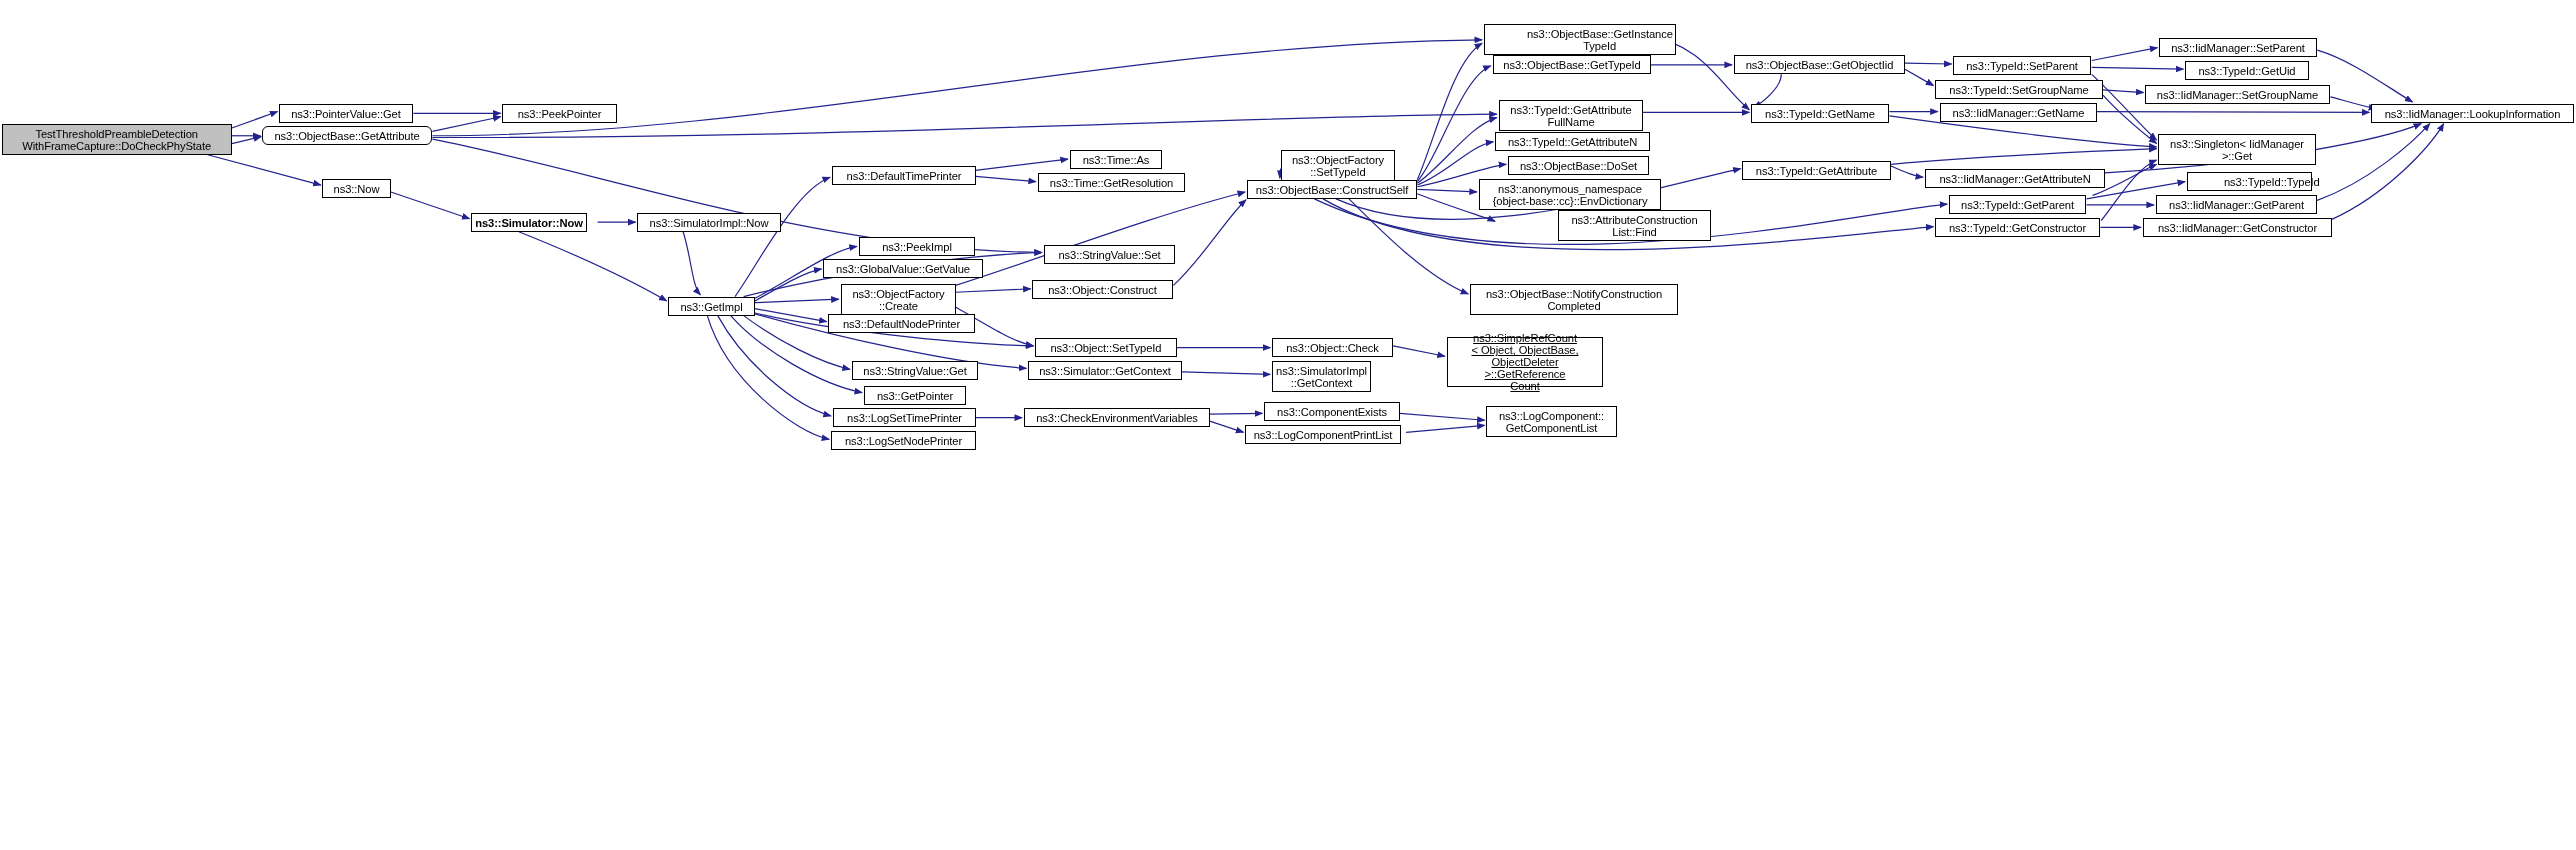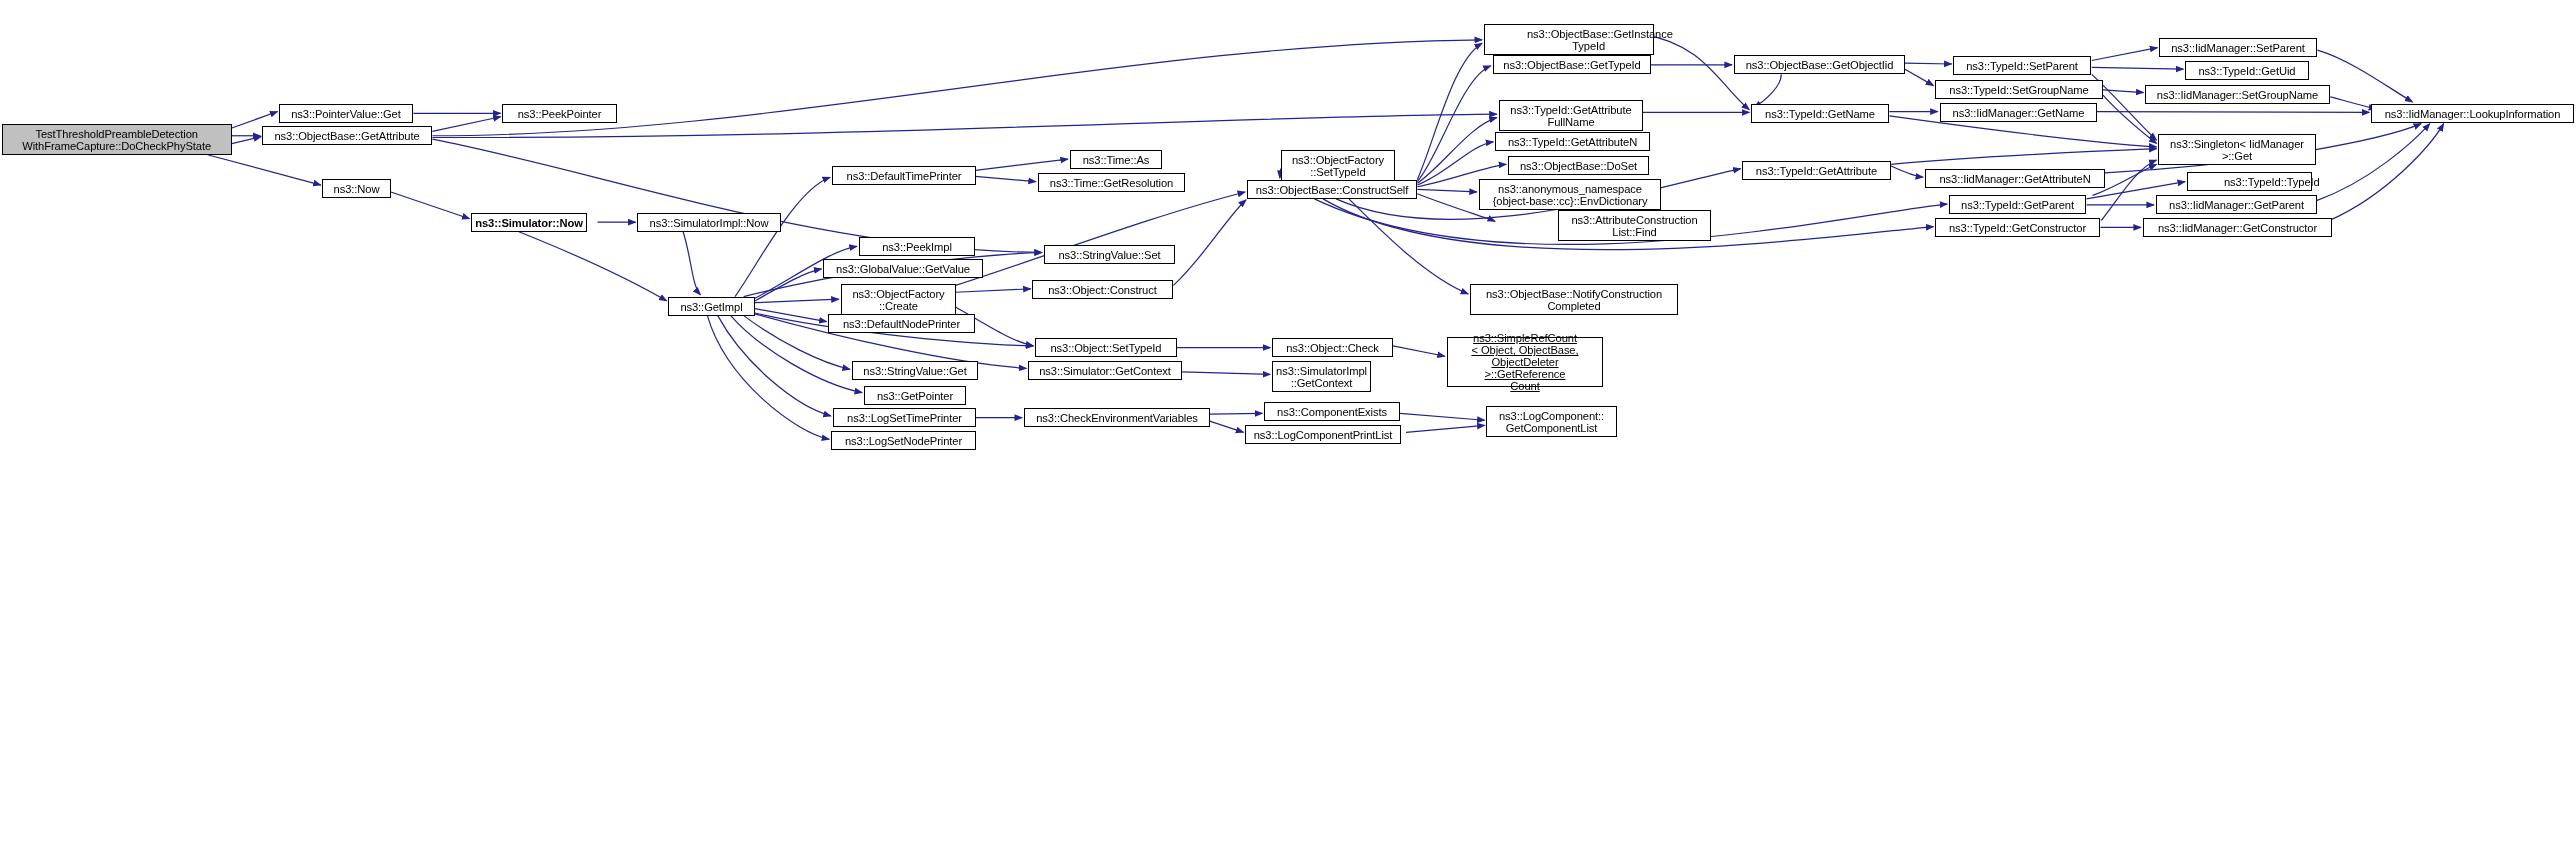--- a/index.html
+++ b/index.html
@@ -136,21 +136,21 @@
         <path d="M 2429 263 L 2476 263" marker-end="url(#arrowhead)"></path>
         <path d="M 2430 255 C 2450 230 2470 195 2494 185" marker-end="url(#arrowhead)"></path>
         <path d="M 2420 226 C 2450 215 2475 198 2494 190" marker-end="url(#arrowhead)"></path>
       </g>
   </svg>
   <div id="node-layer">
       <div class="gnode root" style="left: 1.7px; top: 124px; width: 230px; height: 31px;"><span class="gnode-label">TestThresholdPreambleDetection
 WithFrameCapture::DoCheckPhyState</span></div>
       <div class="gnode" style="left: 279px; top: 104px; width: 134px; height: 19px;"><span class="gnode-label">ns3::PointerValue::Get</span></div>
       <div class="gnode" style="left: 502px; top: 104px; width: 115px; height: 19px;"><span class="gnode-label">ns3::PeekPointer</span></div>
-      <div class="gnode" style="left: 262px; top: 126px; width: 170px; height: 19px;"><span class="gnode-label">ns3::ObjectBase::GetAttribute</span></div>
+      <div class="gnode" style="left: 262px; top: 126px; width: 170px; height: 19px; border-radius: 6px;"><span class="gnode-label">ns3::ObjectBase::GetAttribute</span></div>
       <div class="gnode" style="left: 322px; top: 179px; width: 69px; height: 19px;"><span class="gnode-label">ns3::Now</span></div>
       <div class="gnode" style="left: 832px; top: 166px; width: 144px; height: 19px;"><span class="gnode-label">ns3::DefaultTimePrinter</span></div>
       <div class="gnode" style="left: 1070px; top: 150px; width: 92px; height: 19px;"><span class="gnode-label">ns3::Time::As</span></div>
       <div class="gnode" style="left: 1038px; top: 173px; width: 147px; height: 19px;"><span class="gnode-label">ns3::Time::GetResolution</span></div>
       <div class="gnode" style="left: 471px; top: 213px; width: 116px; height: 19px; font-weight: bold;"><span class="gnode-label">ns3::Simulator::Now</span></div>
       <div class="gnode" style="left: 637px; top: 213px; width: 144px; height: 19px;"><span class="gnode-label">ns3::SimulatorImpl::Now</span></div>
       <div class="gnode" style="left: 668px; top: 297px; width: 87px; height: 19px;"><span class="gnode-label">ns3::GetImpl</span></div>
       <div class="gnode" style="left: 859px; top: 237px; width: 116px; height: 19px;"><span class="gnode-label">ns3::PeekImpl</span></div>
       <div class="gnode" style="left: 823px; top: 259px; width: 160px; height: 19px;"><span class="gnode-label">ns3::GlobalValue::GetValue</span></div>
       <div class="gnode" style="left: 1044px; top: 245px; width: 131px; height: 19px;"><span class="gnode-label">ns3::StringValue::Set</span></div>
@@ -172,21 +172,21 @@
       <div class="gnode" style="left: 833px; top: 408px; width: 143px; height: 19px;"><span class="gnode-label">ns3::LogSetTimePrinter</span></div>
       <div class="gnode" style="left: 1024px; top: 408px; width: 186px; height: 19px;"><span class="gnode-label">ns3::CheckEnvironmentVariables</span></div>
       <div class="gnode" style="left: 1264px; top: 402px; width: 136px; height: 19px;"><span class="gnode-label">ns3::ComponentExists</span></div>
       <div class="gnode" style="left: 1245px; top: 425px; width: 156px; height: 19px;"><span class="gnode-label">ns3::LogComponentPrintList</span></div>
       <div class="gnode" style="left: 1486px; top: 406px; width: 131px; height: 31px;"><span class="gnode-label">ns3::LogComponent::
 GetComponentList</span></div>
       <div class="gnode" style="left: 831px; top: 431px; width: 145px; height: 19px;"><span class="gnode-label">ns3::LogSetNodePrinter</span></div>
       <div class="gnode" style="left: 1281px; top: 150px; width: 114px; height: 31px;"><span class="gnode-label">ns3::ObjectFactory
 ::SetTypeId</span></div>
       <div class="gnode" style="left: 1247px; top: 180px; width: 170px; height: 19px;"><span class="gnode-label">ns3::ObjectBase::ConstructSelf</span></div>
-      <div class="gnode" style="left: 1484px; top: 24px; width: 170px; height: 31px; padding-left: 42px;"><span class="gnode-label">ns3::ObjectBase::GetInstance
+      <div class="gnode" style="left: 1484px; top: 24px; width: 192px; height: 31px; padding-left: 42px;"><span class="gnode-label">ns3::ObjectBase::GetInstance
 TypeId</span></div>
       <div class="gnode" style="left: 1493px; top: 55px; width: 158px; height: 19px;"><span class="gnode-label">ns3::ObjectBase::GetTypeId</span></div>
       <div class="gnode" style="left: 1499px; top: 100px; width: 144px; height: 31px;"><span class="gnode-label">ns3::TypeId::GetAttribute
 FullName</span></div>
       <div class="gnode" style="left: 1495px; top: 132px; width: 155px; height: 19px;"><span class="gnode-label">ns3::TypeId::GetAttributeN</span></div>
       <div class="gnode" style="left: 1508px; top: 156px; width: 141px; height: 19px;"><span class="gnode-label">ns3::ObjectBase::DoSet</span></div>
       <div class="gnode" style="left: 1479px; top: 179px; width: 182px; height: 31px;"><span class="gnode-label">ns3::anonymous_namespace
 {object-base::cc}::EnvDictionary</span></div>
       <div class="gnode" style="left: 1558px; top: 210px; width: 153px; height: 31px;"><span class="gnode-label">ns3::AttributeConstruction
 List::Find</span></div>

